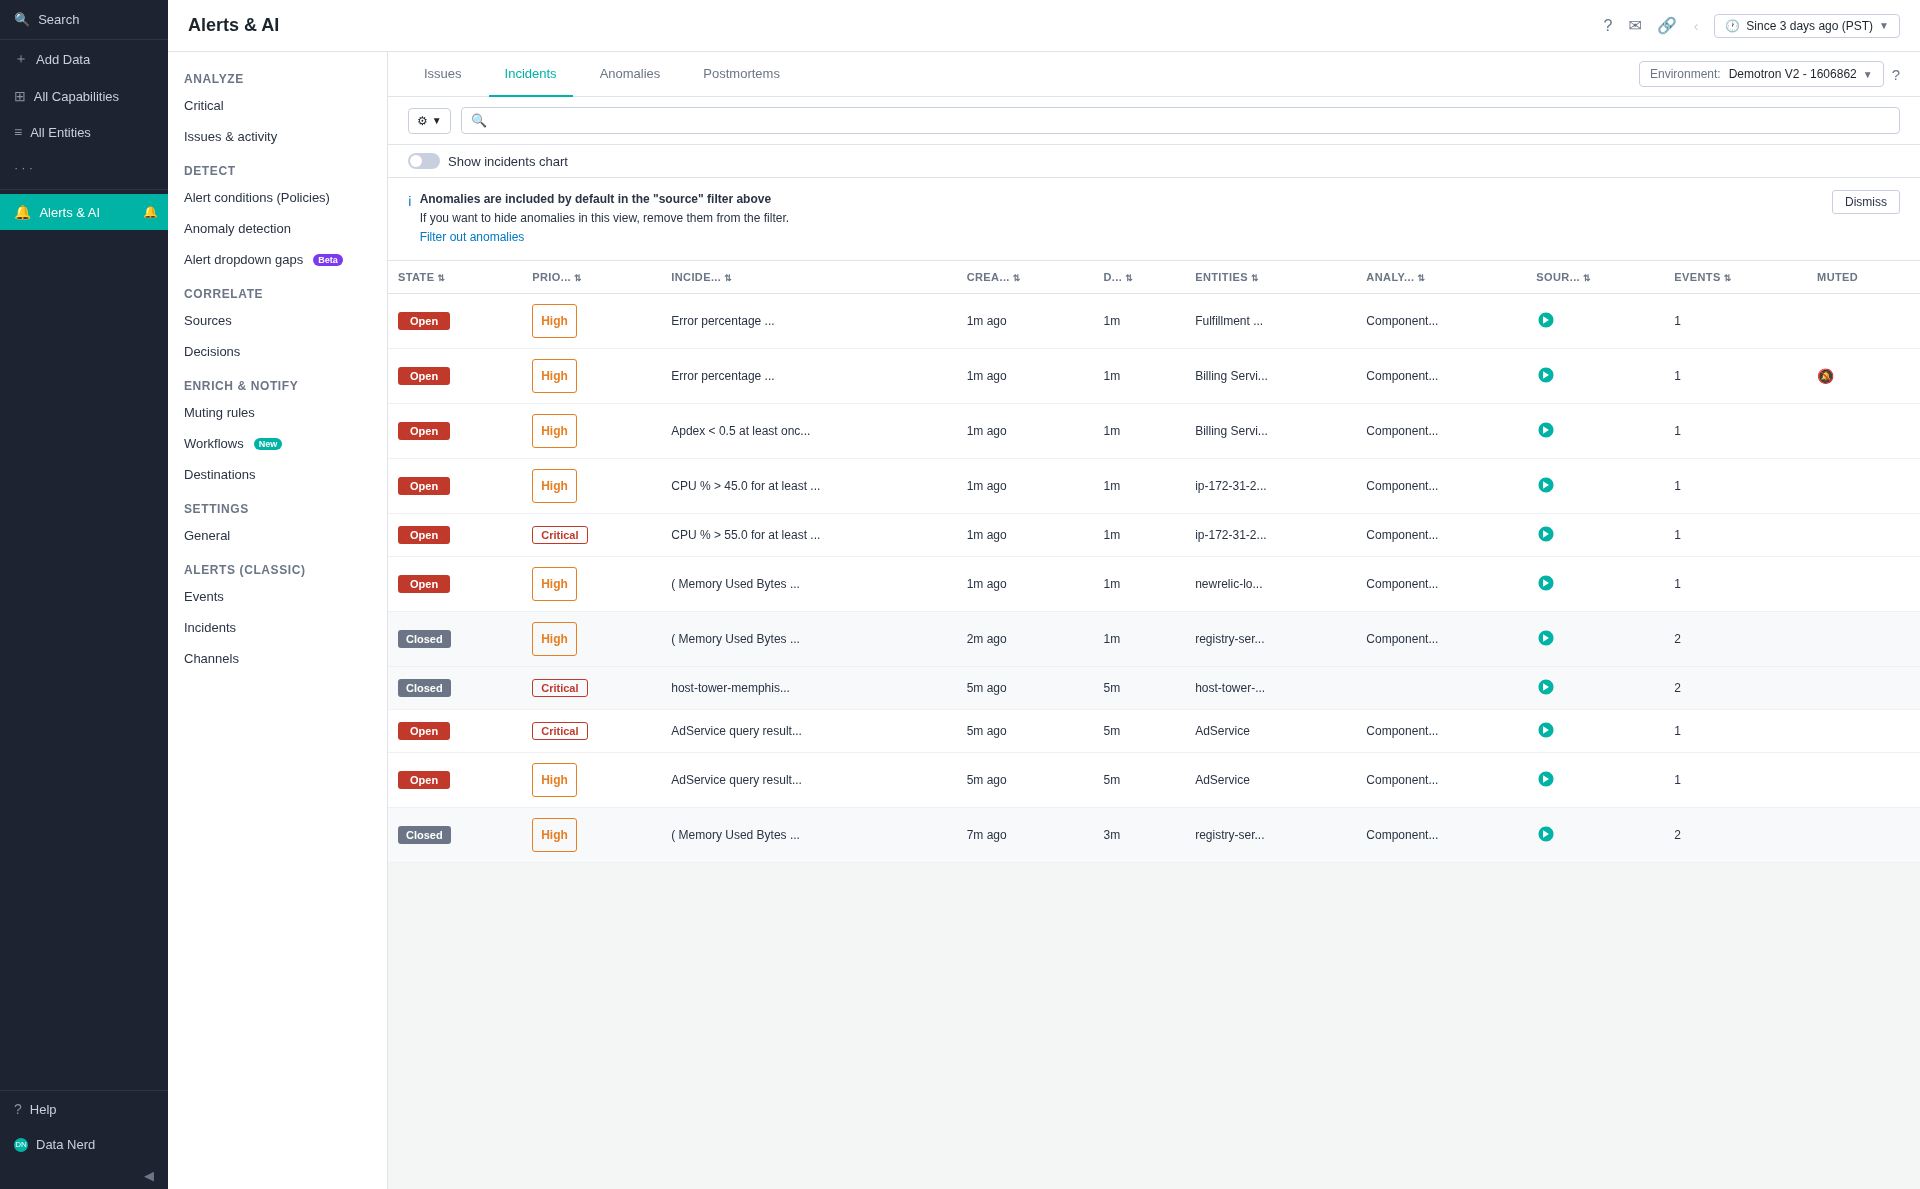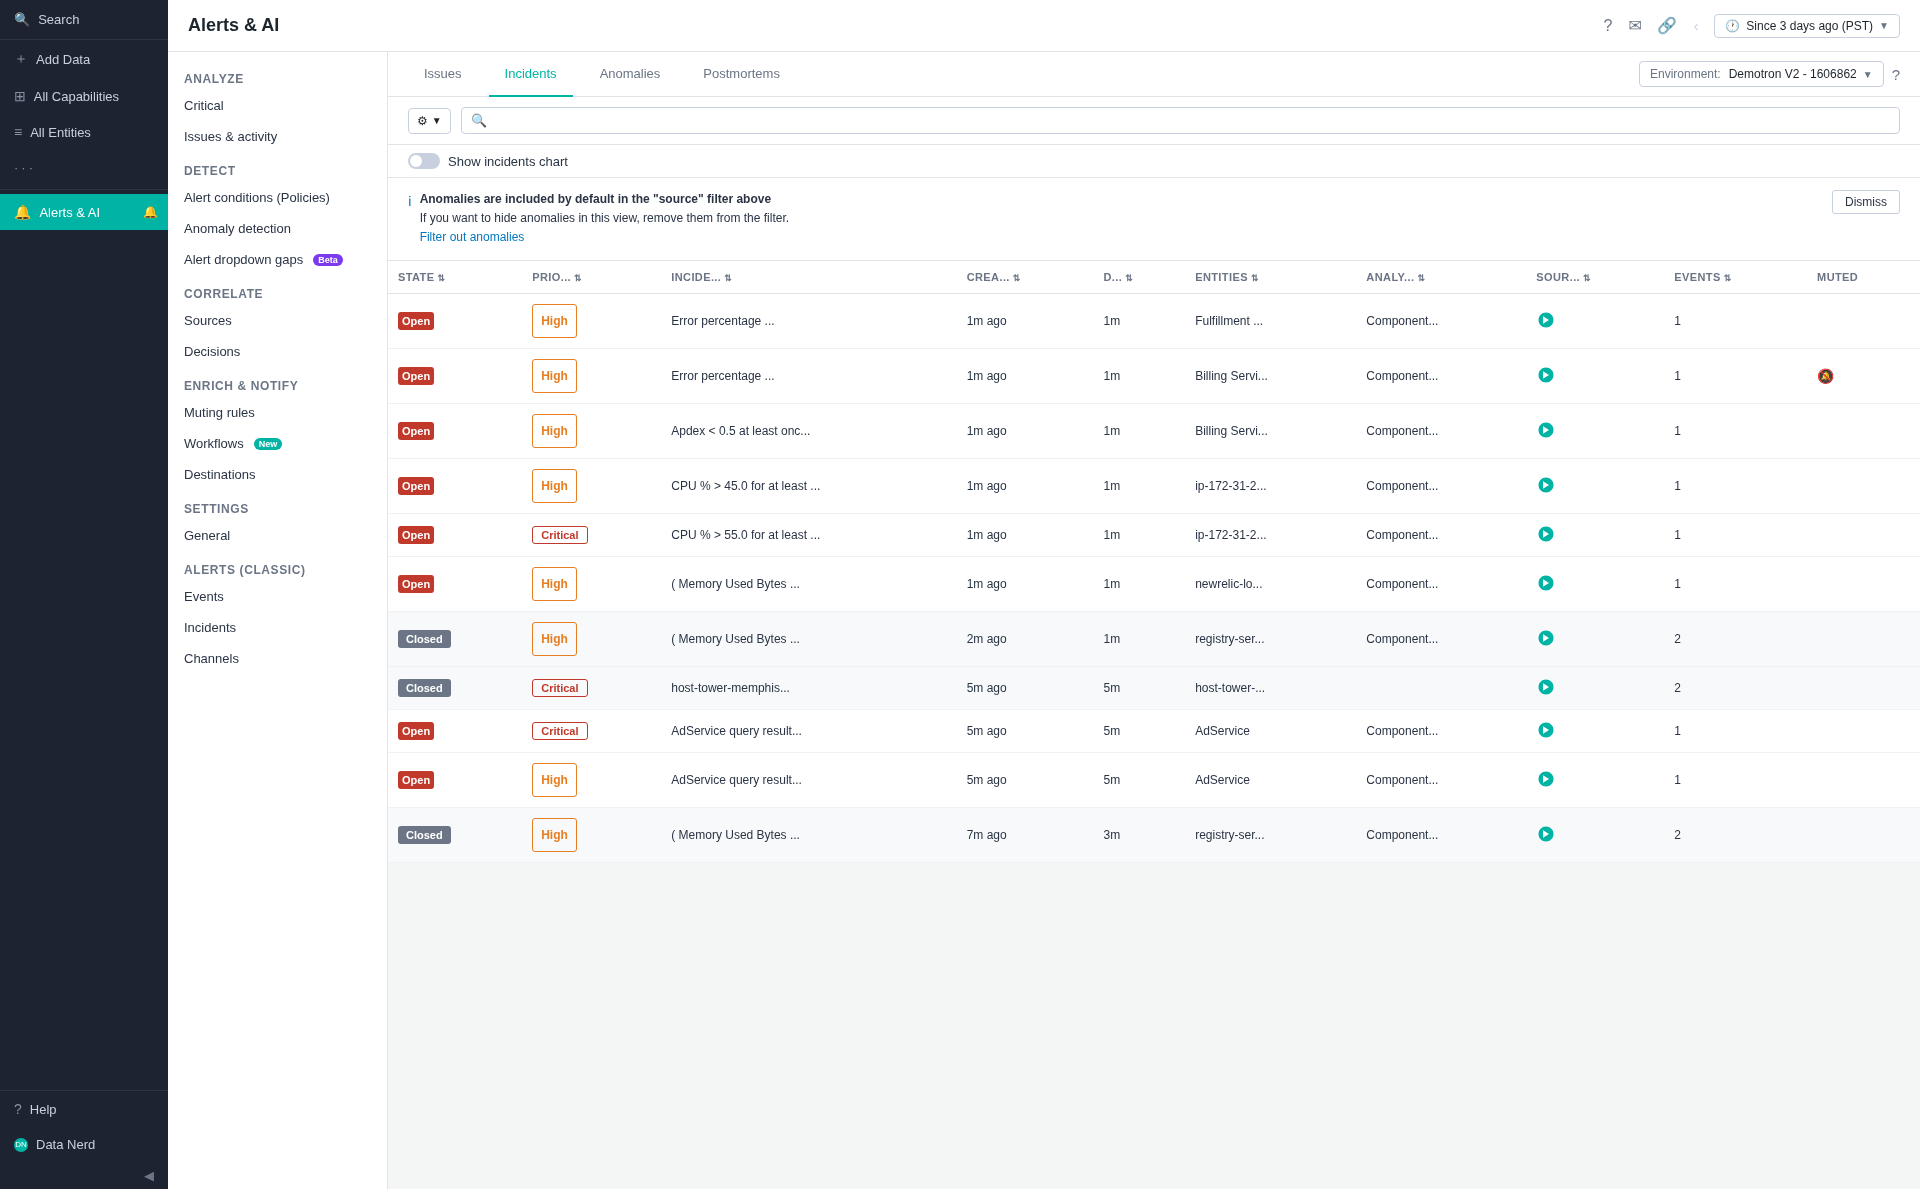--- a/index.html
+++ b/index.html
@@ -168,21 +168,21 @@
     }
     .th-sort { font-size: 9px; margin-left: 3px; }
     .incidents-table td {
       padding: 10px 10px; font-size: 12px; color: #2a3444; vertical-align: middle;
       border-bottom: 1px solid #f0f1f3;
     }
     .incidents-table tr.closed-row td { background: #f8f9fa; }
 
     
     .badge-open {
-      background: #c0392b; color: #fff; padding: 3px 4px; border-radius: 3px;
+      background: #c0392b; color: #fff; padding: 3px 12px; border-radius: 3px;
       font-size: 11px; font-weight: 600; display: inline-block;
     }
     .badge-closed {
       background: #6b7585; color: #fff; padding: 3px 8px; border-radius: 3px;
       font-size: 11px; font-weight: 600; display: inline-block;
     }
 
     
     .prio-high {
       border: 1px solid #e67e22; color: #e67e22; padding: 9px 8px; border-radius: 3px;

